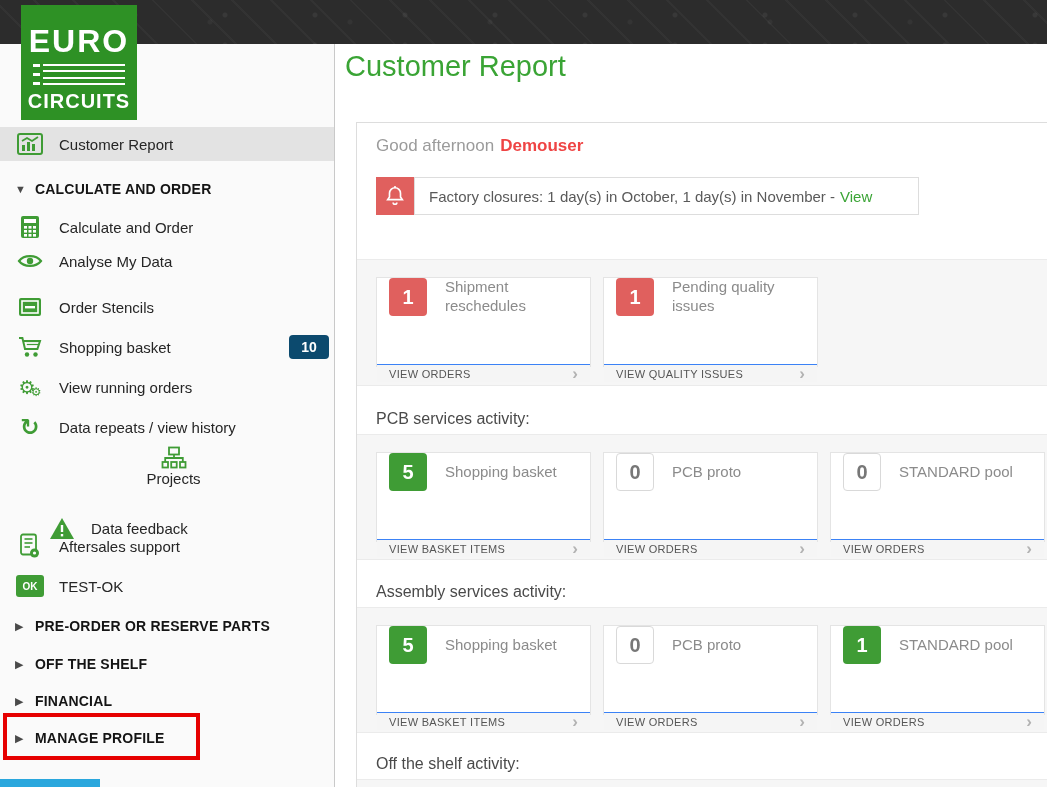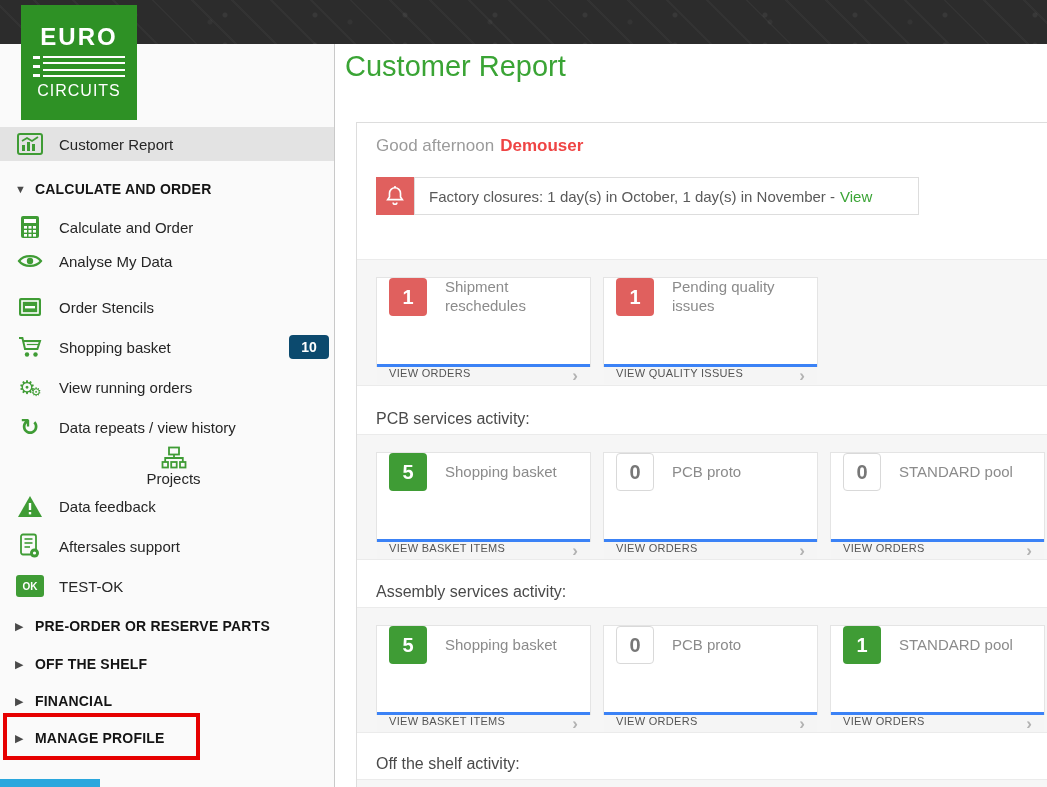--- a/index.html
+++ b/index.html
@@ -10,27 +10,27 @@
   .topbar{position:absolute;left:0;top:0;width:1047px;height:44px;background:#2c2c2c;
     background-image:
       radial-gradient(circle, rgba(255,255,255,.055) 2px, transparent 3px),
       radial-gradient(circle, rgba(255,255,255,.04) 2px, transparent 3px),
       repeating-linear-gradient(45deg, transparent 0 26px, rgba(255,255,255,.03) 26px 28px);
     background-size:90px 30px,140px 44px,auto;}
 
   
   .logo{position:absolute;left:21px;top:5px;width:116px;height:115px;background:#2e9125;
         z-index:6;color:#fff;text-align:center;}
-  .logo-euro{margin-top:20px;font-size:24px;font-weight:bold;letter-spacing:2px;line-height:1;}
+  .logo-euro{margin-top:20px;font-size:32px;font-weight:bold;letter-spacing:2px;line-height:1;}
   .logo-stripes{margin:7px 12px 5px 12px;display:flex;}
   .logo-stripes .tabs{display:flex;flex-direction:column;justify-content:space-between;margin-right:3px;}
   .logo-stripes .tabs i{display:block;width:7px;height:3px;background:#fff;}
   .logo-stripes .lines{flex:1;display:flex;flex-direction:column;justify-content:space-between;height:21px;}
   .logo-stripes .lines i{display:block;height:2px;background:#fff;}
-  .logo-circuits{font-size:16px;font-weight:normal;letter-spacing:1px;}
+  .logo-circuits{font-size:20px;font-weight:bold;letter-spacing:1px;}
 
   
   .sidebar{position:absolute;left:0;top:44px;width:334px;height:743px;background:#fafafa;
            border-right:1px solid #c9c9c9;}
   .srow{position:absolute;left:0;width:100%;height:40px;display:flex;align-items:center;cursor:pointer;}
   .srow.sel{background:#e3e3e3;height:34px;}
   .srow .ic{width:32px;display:flex;justify-content:center;align-items:center;margin-left:14px;}
   .srow .lbl{margin-left:13px;font-size:15px;color:#262626;white-space:nowrap;}
   .count-badge{margin-left:auto;margin-right:5px;min-width:40px;height:24px;background:#0c4a6e;
                border-radius:4px;color:#fff;font-size:14px;font-weight:bold;display:flex;
@@ -69,22 +69,22 @@
 
   .card{width:215px;height:90px;background:#fff;border:1px solid #e4e4e4;box-sizing:border-box;
         display:flex;flex-direction:column;}
   .card-body{flex:1;display:flex;align-items:center;padding:0 12px;gap:18px;}
   .badge{width:38px;height:38px;border-radius:4px;display:flex;align-items:center;
          justify-content:center;font-size:20px;font-weight:bold;flex:0 0 38px;box-sizing:border-box;}
   .badge-red{background:#e0605e;color:#fff;}
   .badge-green{background:#3f9c35;color:#fff;}
   .badge-white{background:#fff;border:1px solid #d9d9d9;color:#777;}
   .card-label{font-size:15px;color:#8b8b8b;line-height:1.25;max-width:130px;}
-  .card-footer{height:30px;border-top:3px solid #3b82f6;background:#f5f5f5;display:flex;
-               align-items:flex-start;justify-content:space-between;padding:0 12px;cursor:pointer;margin-top:48px;}
+  .card-footer{height:30px;border-top:1px solid #3b82f6;background:#f5f5f5;display:flex;
+               align-items:center;justify-content:space-between;padding:0 12px;cursor:pointer;margin-top:48px;}
   .card-action{font-size:11px;color:#555;letter-spacing:.3px;}
   .chev{color:#b3b3b3;font-size:17px;font-weight:bold;line-height:1;}
 </style>
 </head>
 <body>
 
 <div class="page">
 
   <div class="topbar"></div>
 
@@ -204,21 +204,21 @@
             <line x1="13" y1="8.5" x2="13" y2="12" stroke="#3f9c35" stroke-width="1.8"></line>
             <path d="M4.2 16 V12 H21.8 V16" fill="none" stroke="#3f9c35" stroke-width="1.8"></path>
             <rect x="1.5" y="16" width="5.5" height="5.5" fill="none" stroke="#3f9c35" stroke-width="1.8"></rect>
             <rect x="10.2" y="16" width="5.5" height="5.5" fill="none" stroke="#3f9c35" stroke-width="1.8"></rect>
             <rect x="19" y="16" width="5.5" height="5.5" fill="none" stroke="#3f9c35" stroke-width="1.8"></rect>
           </svg>
       </span>
       <span class="lbl">Projects</span>
     </div>
 
-    <div class="srow" style="top:442px;">
+    <div class="srow" style="top:464px;padding-left:32px;">
       <span class="ic">
         <svg width="26" height="23" viewBox="0 0 26 23">
             <path d="M13 1 L25 22 H1 Z" fill="#3f9c35"></path>
             <rect x="11.8" y="8" width="2.4" height="7" fill="#fff"></rect>
             <rect x="11.8" y="17" width="2.4" height="2.4" fill="#fff"></rect>
           </svg>
       </span>
       <span class="lbl">Data feedback</span>
     </div>
 

